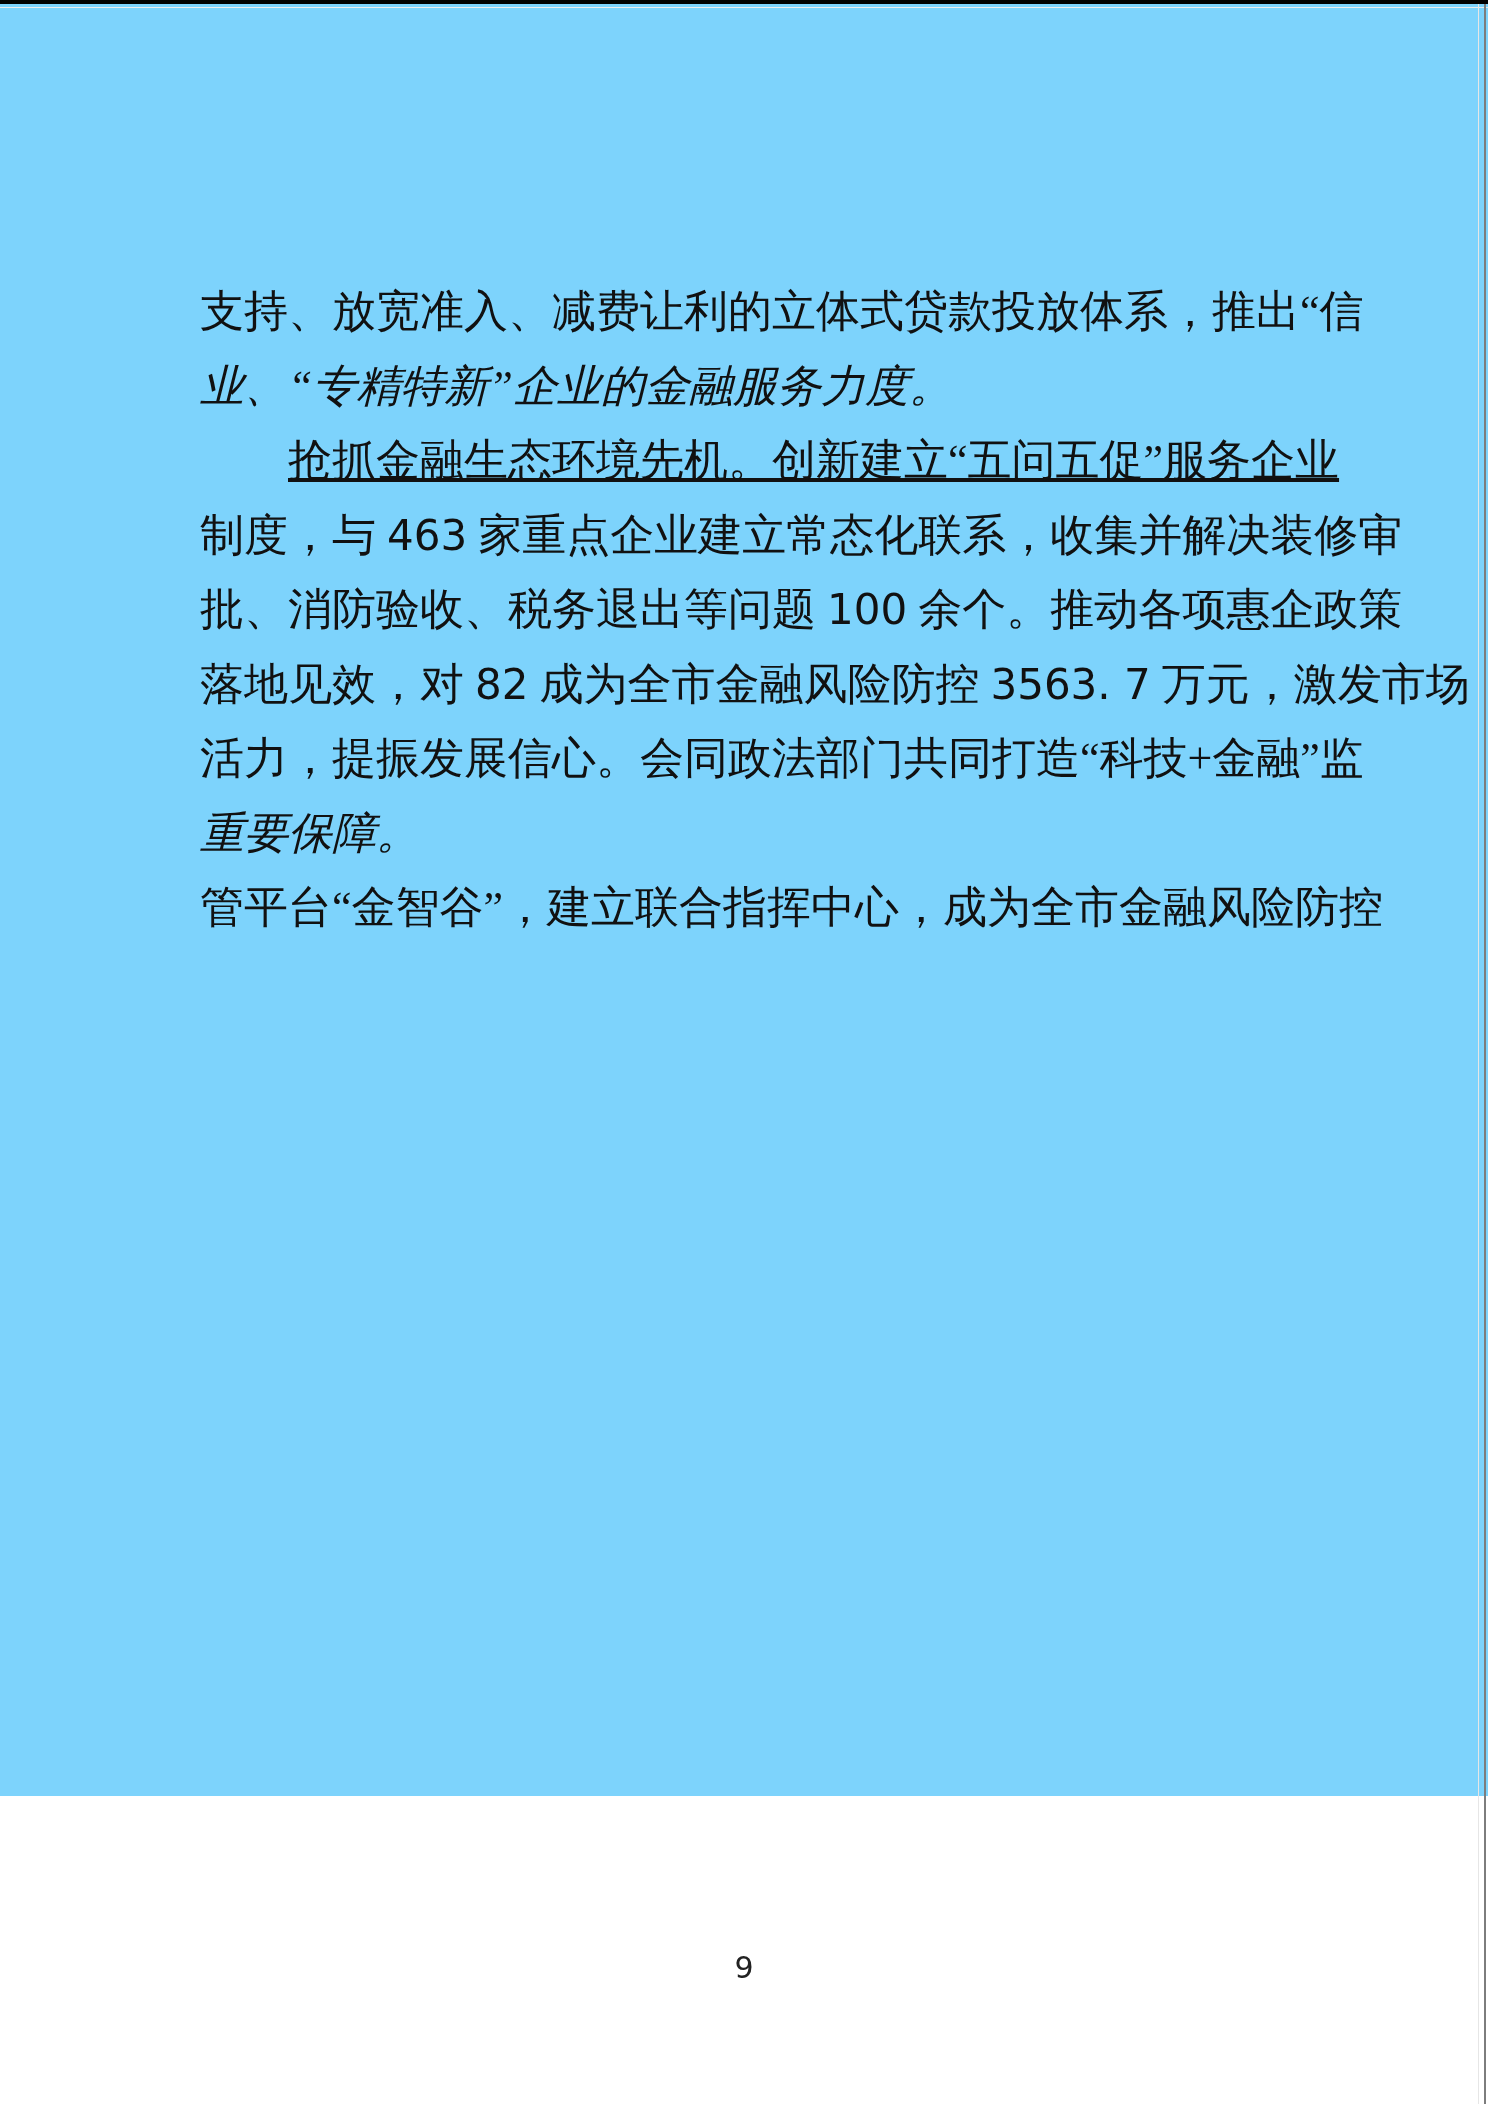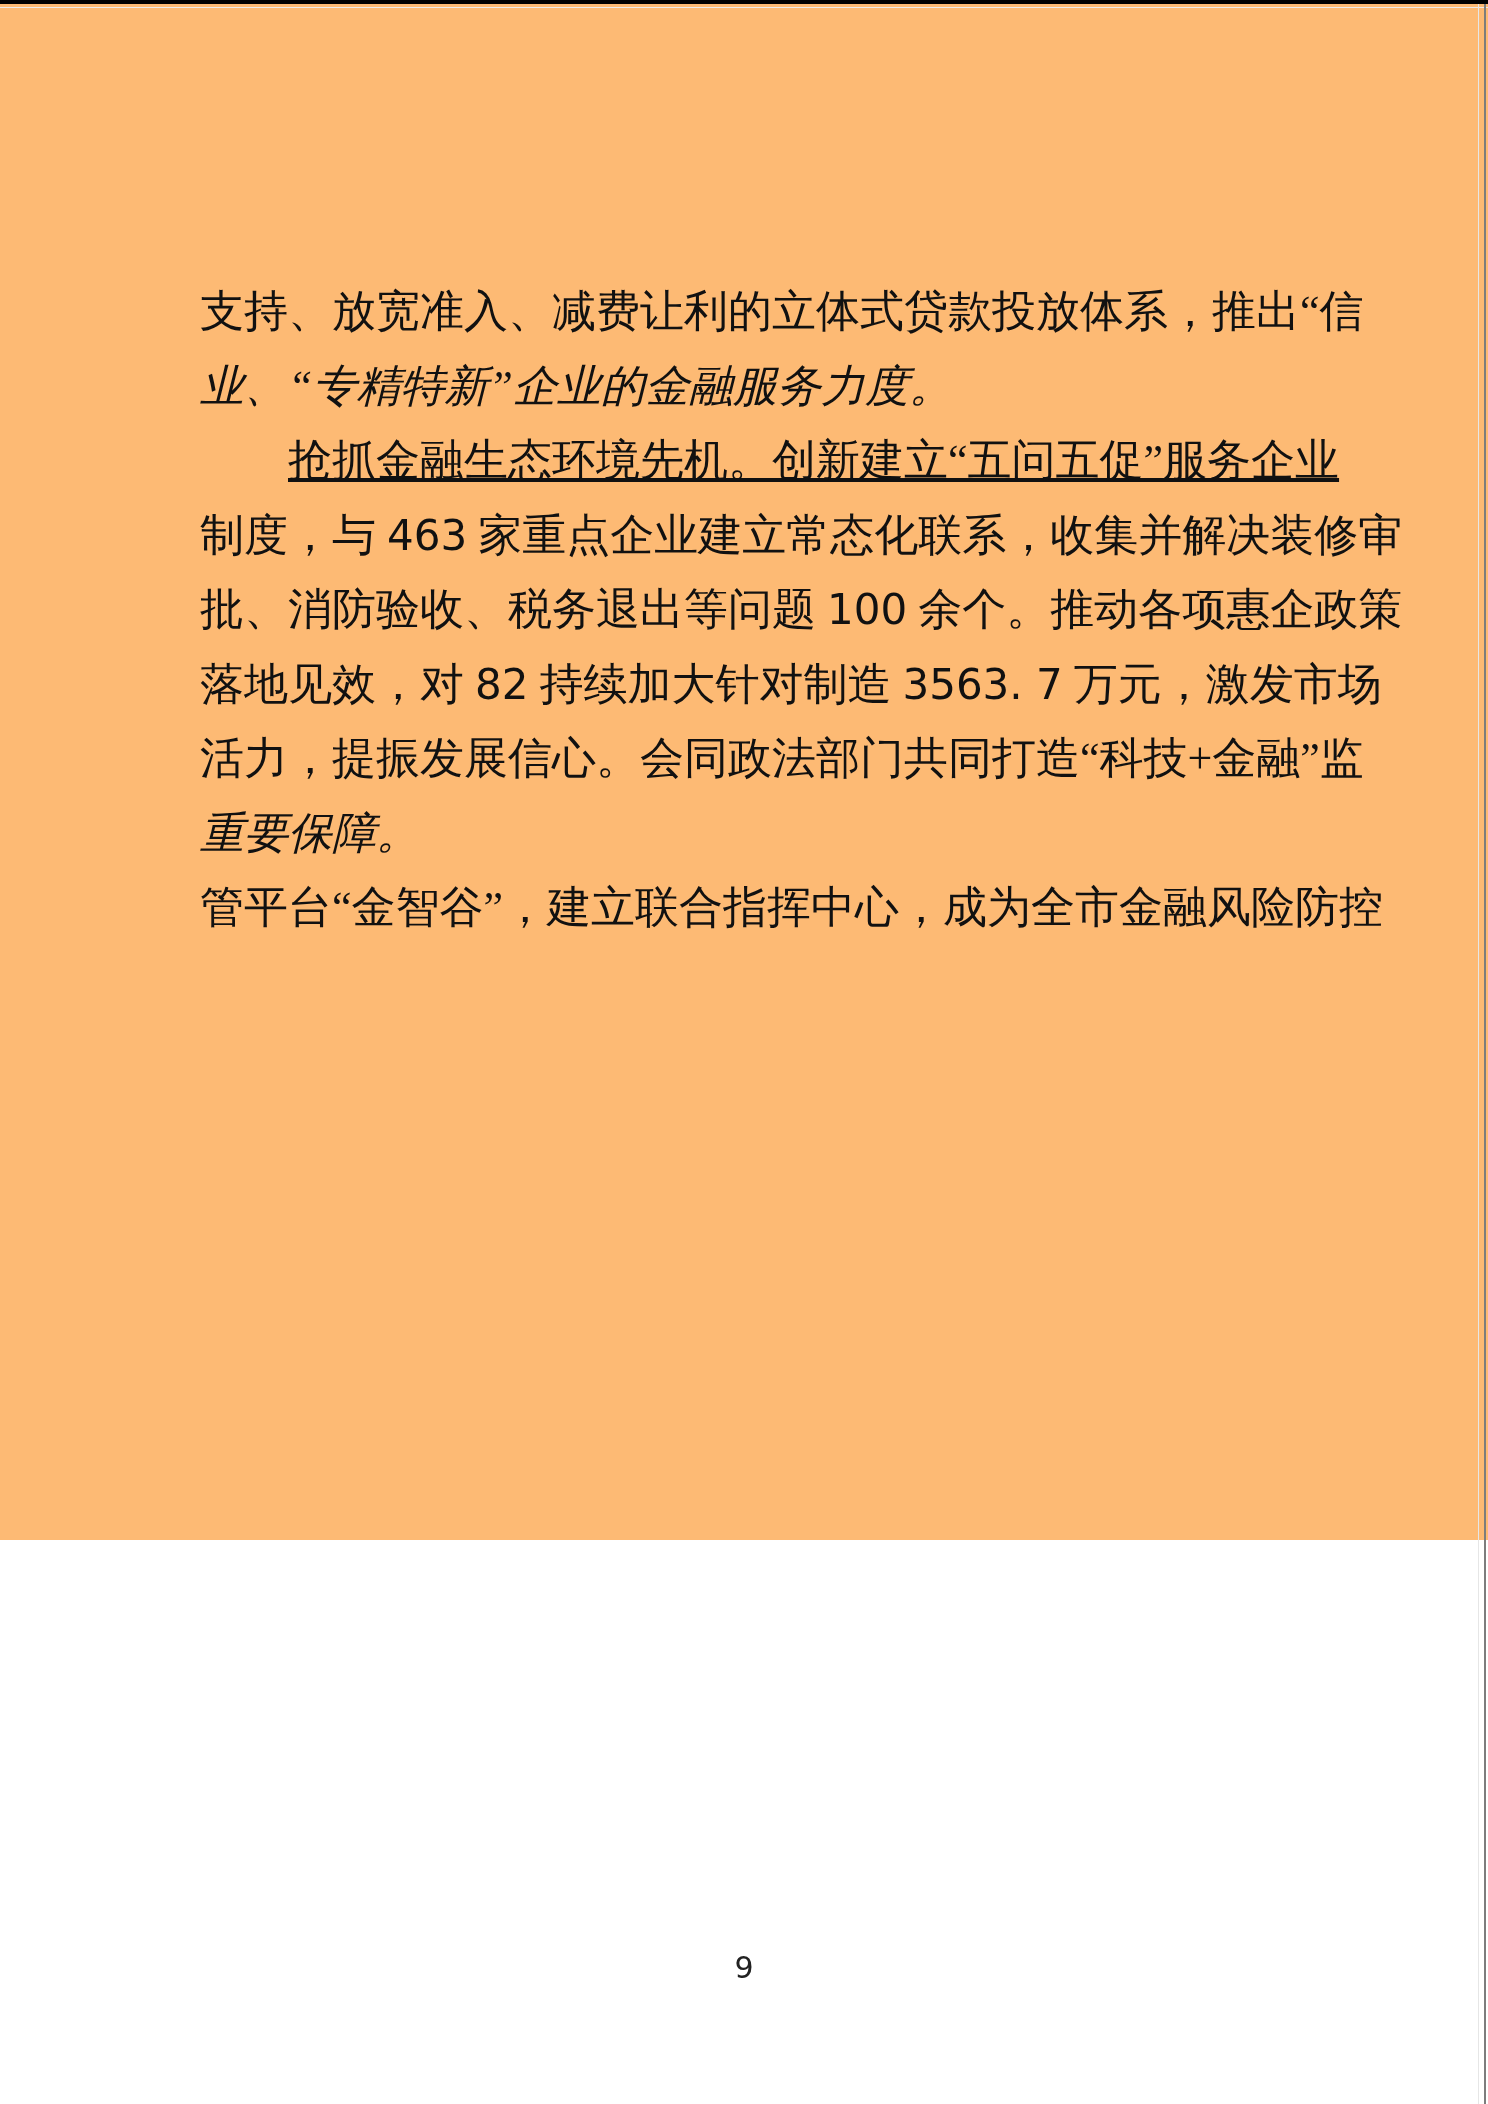--- a/index.html
+++ b/index.html
@@ -8,22 +8,22 @@
     height: 2104px;
     background: #ffffff;
     font-family: "Liberation Serif", "DejaVu Serif", serif;
     position: relative;
     overflow: hidden;
   }
   .page {
     position: absolute;
     left: 0; top: 0;
     width: 1488px;
-    height: 1540px;
-    background: #fdba74;
+    height: 1796px;
+    background: #7dd3fc;
   }
   .top-bar {
     position: absolute;
     left: 0; top: 0;
     width: 100%;
     height: 4px;
     background: #000000;
   }
   .top-hairline {
     position: absolute;
@@ -95,19 +95,19 @@
   <div class="top-bar"></div>
   <div class="top-hairline"></div>
   <div class="edge-faint"></div>
   <div class="edge-dark"></div>
   <div class="text-block">
       <div class="body-line"><span>支持、放宽准入、减费让利的立体式贷款投放体系，推出“信</span></div>
       <div class="body-line para-end"><span>业、“专精特新”企业的金融服务力度。</span></div>
       <div class="body-line indent"><span>抢抓金融生态环境先机。创新建立“五问五促”服务企业</span></div>
       <div class="body-line"><span>制度，与 </span><span class="num">463</span><span> 家重点企业建立常态化联系，收集并解决装修审</span></div>
       <div class="body-line"><span>批、消防验收、税务退出等问题 </span><span class="num">100</span><span> 余个。推动各项惠企政策</span></div>
-      <div class="body-line"><span>落地见效，对 </span><span class="num">82</span><span> 持续加大针对制造 </span><span class="num">3563. 7</span><span> 万元，激发市场</span></div>
+      <div class="body-line"><span>落地见效，对 </span><span class="num">82</span><span> 成为全市金融风险防控 </span><span class="num">3563. 7</span><span> 万元，激发市场</span></div>
       <div class="body-line"><span>活力，提振发展信心。会同政法部门共同打造“科技+金融”监</span></div>
       <div class="body-line para-end"><span>重要保障。</span></div>
       <div class="body-line"><span>管平台“金智谷”，建立联合指挥中心，成为全市金融风险防控</span></div>
     </div>
   <div class="page-number">9</div>
 </div>
 
 </body></html>

